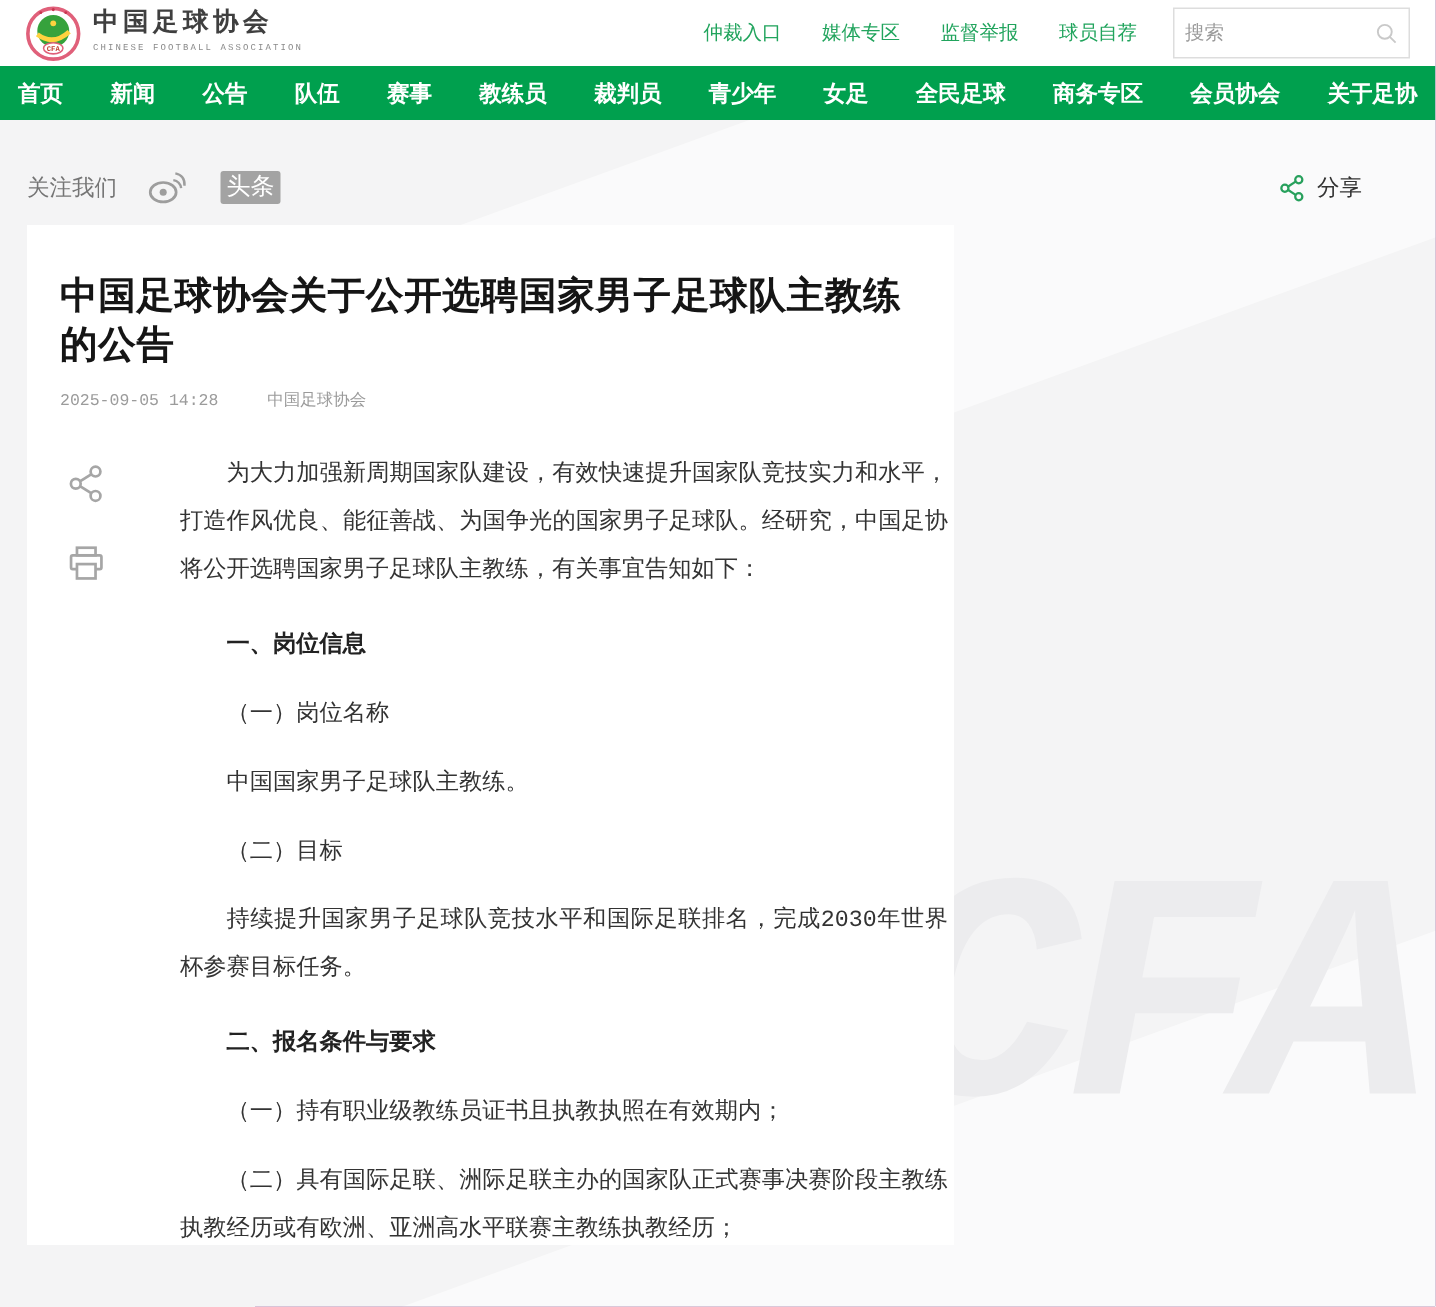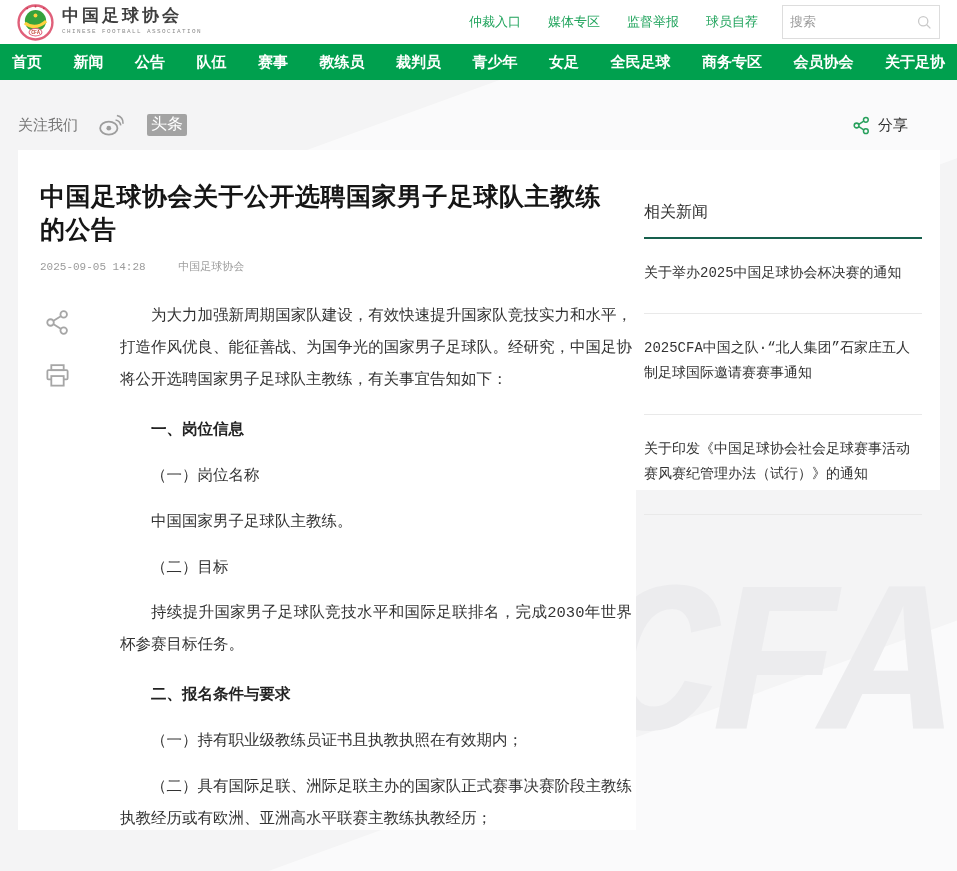--- a/index.html
+++ b/index.html
@@ -186,22 +186,16 @@
             <p>（二）目标</p>
             <p>持续提升国家男子足球队竞技水平和国际足联排名，完成2030年世界杯参赛目标任务。</p>
             <p class="h-para">二、报名条件与要求</p>
             <p>（一）持有职业级教练员证书且执教执照在有效期内；</p>
             <p>（二）具有国际足联、洲际足联主办的国家队正式赛事决赛阶段主教练执教经历或有欧洲、亚洲高水平联赛主教练执教经历；</p>
 
           </div>
         </div>
       </div>
 
-      <aside class="sidebar-col">
-        <div class="sidebar-head">相关新闻</div>
-        <div class="rel-item">关于举办2025中国足球协会杯决赛的通知</div>
-        <div class="rel-item">2025CFA中国之队·“北人集团”石家庄五人制足球国际邀请赛赛事通知</div>
-        <div class="rel-item">关于印发《中国足球协会社会足球赛事活动赛风赛纪管理办法（试行）》的通知</div>
-      </aside>
 
     </div>
   </div>
 </div>
 
 </body></html>

